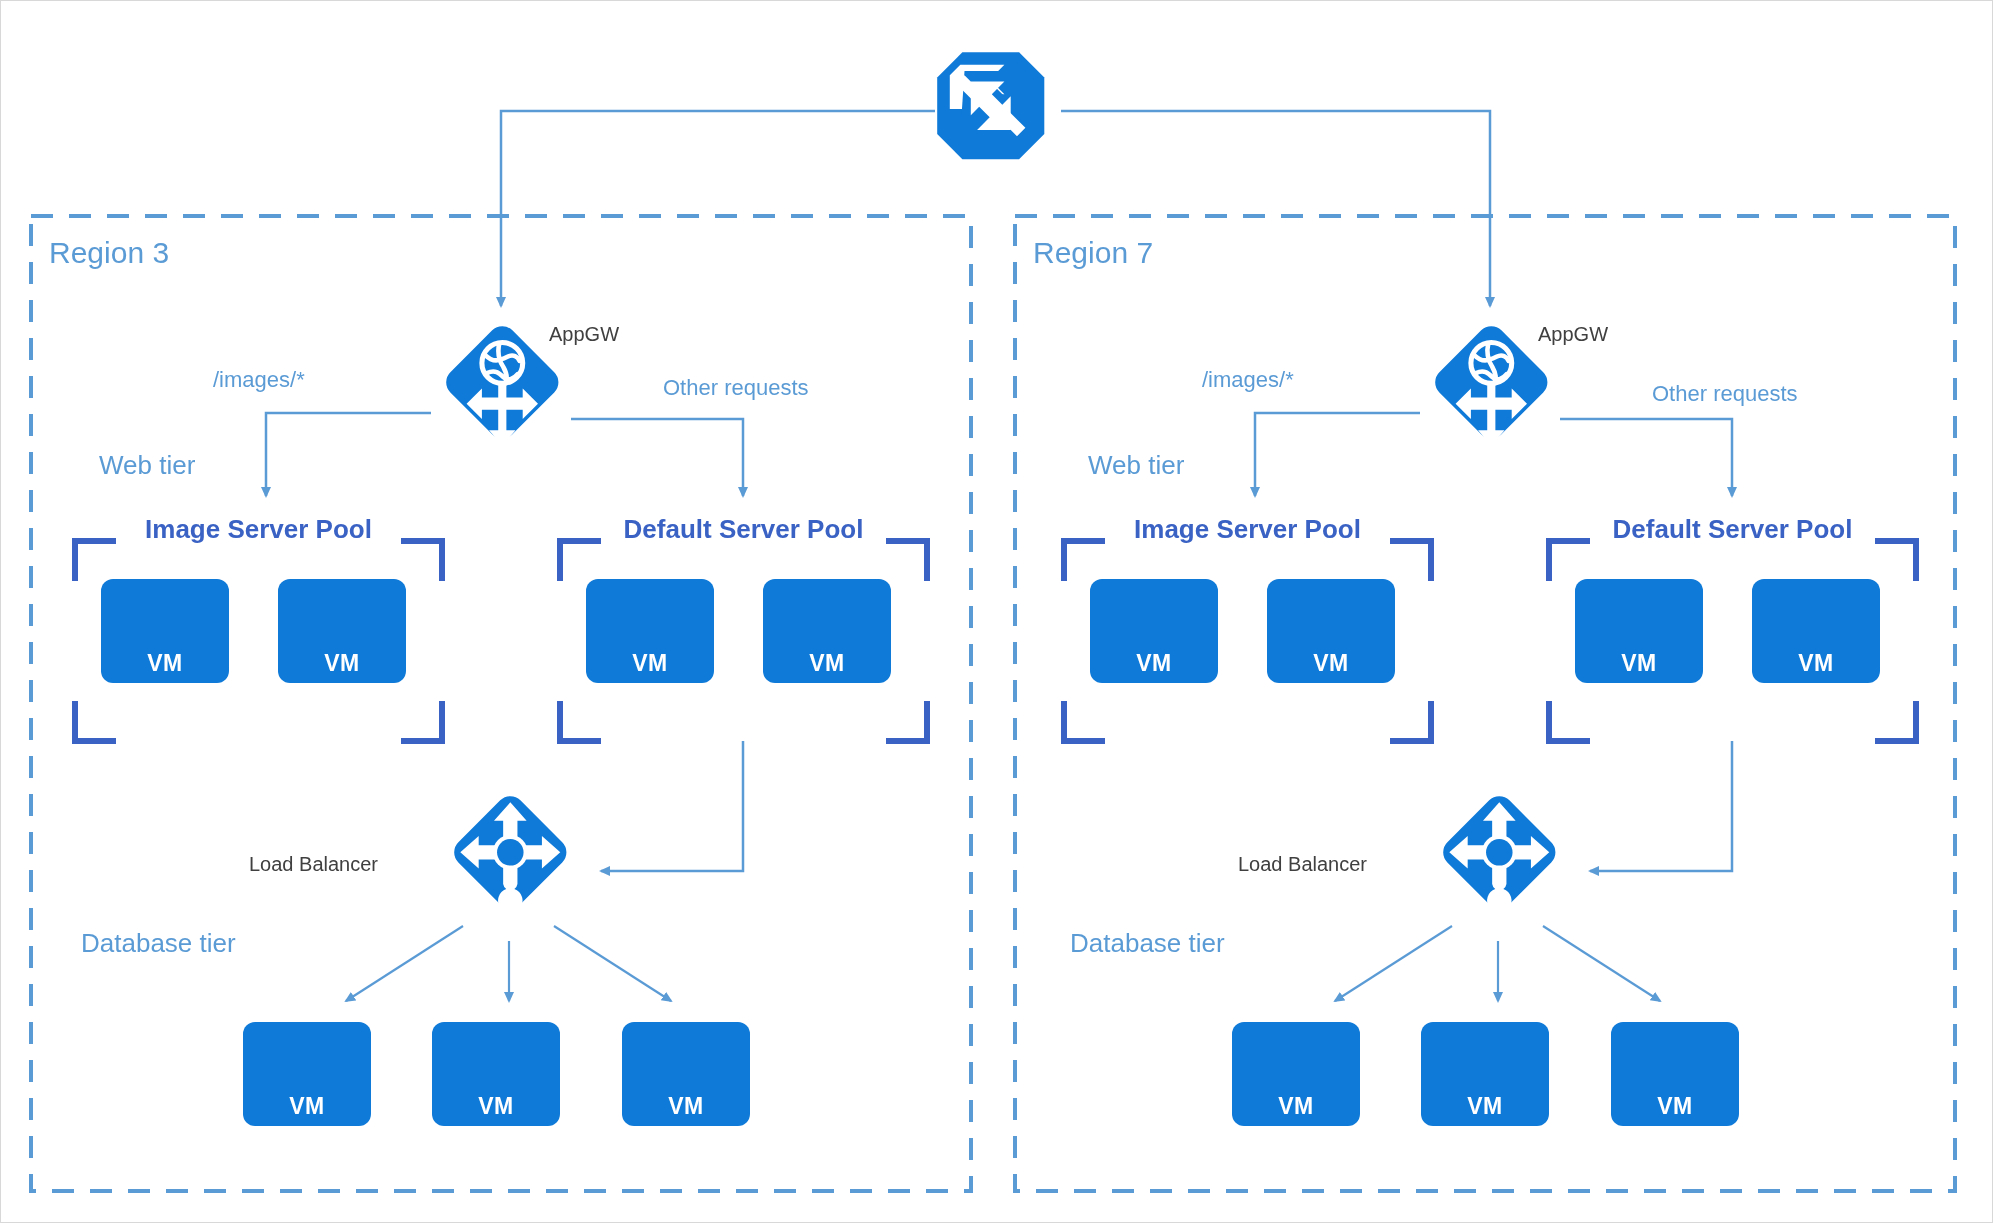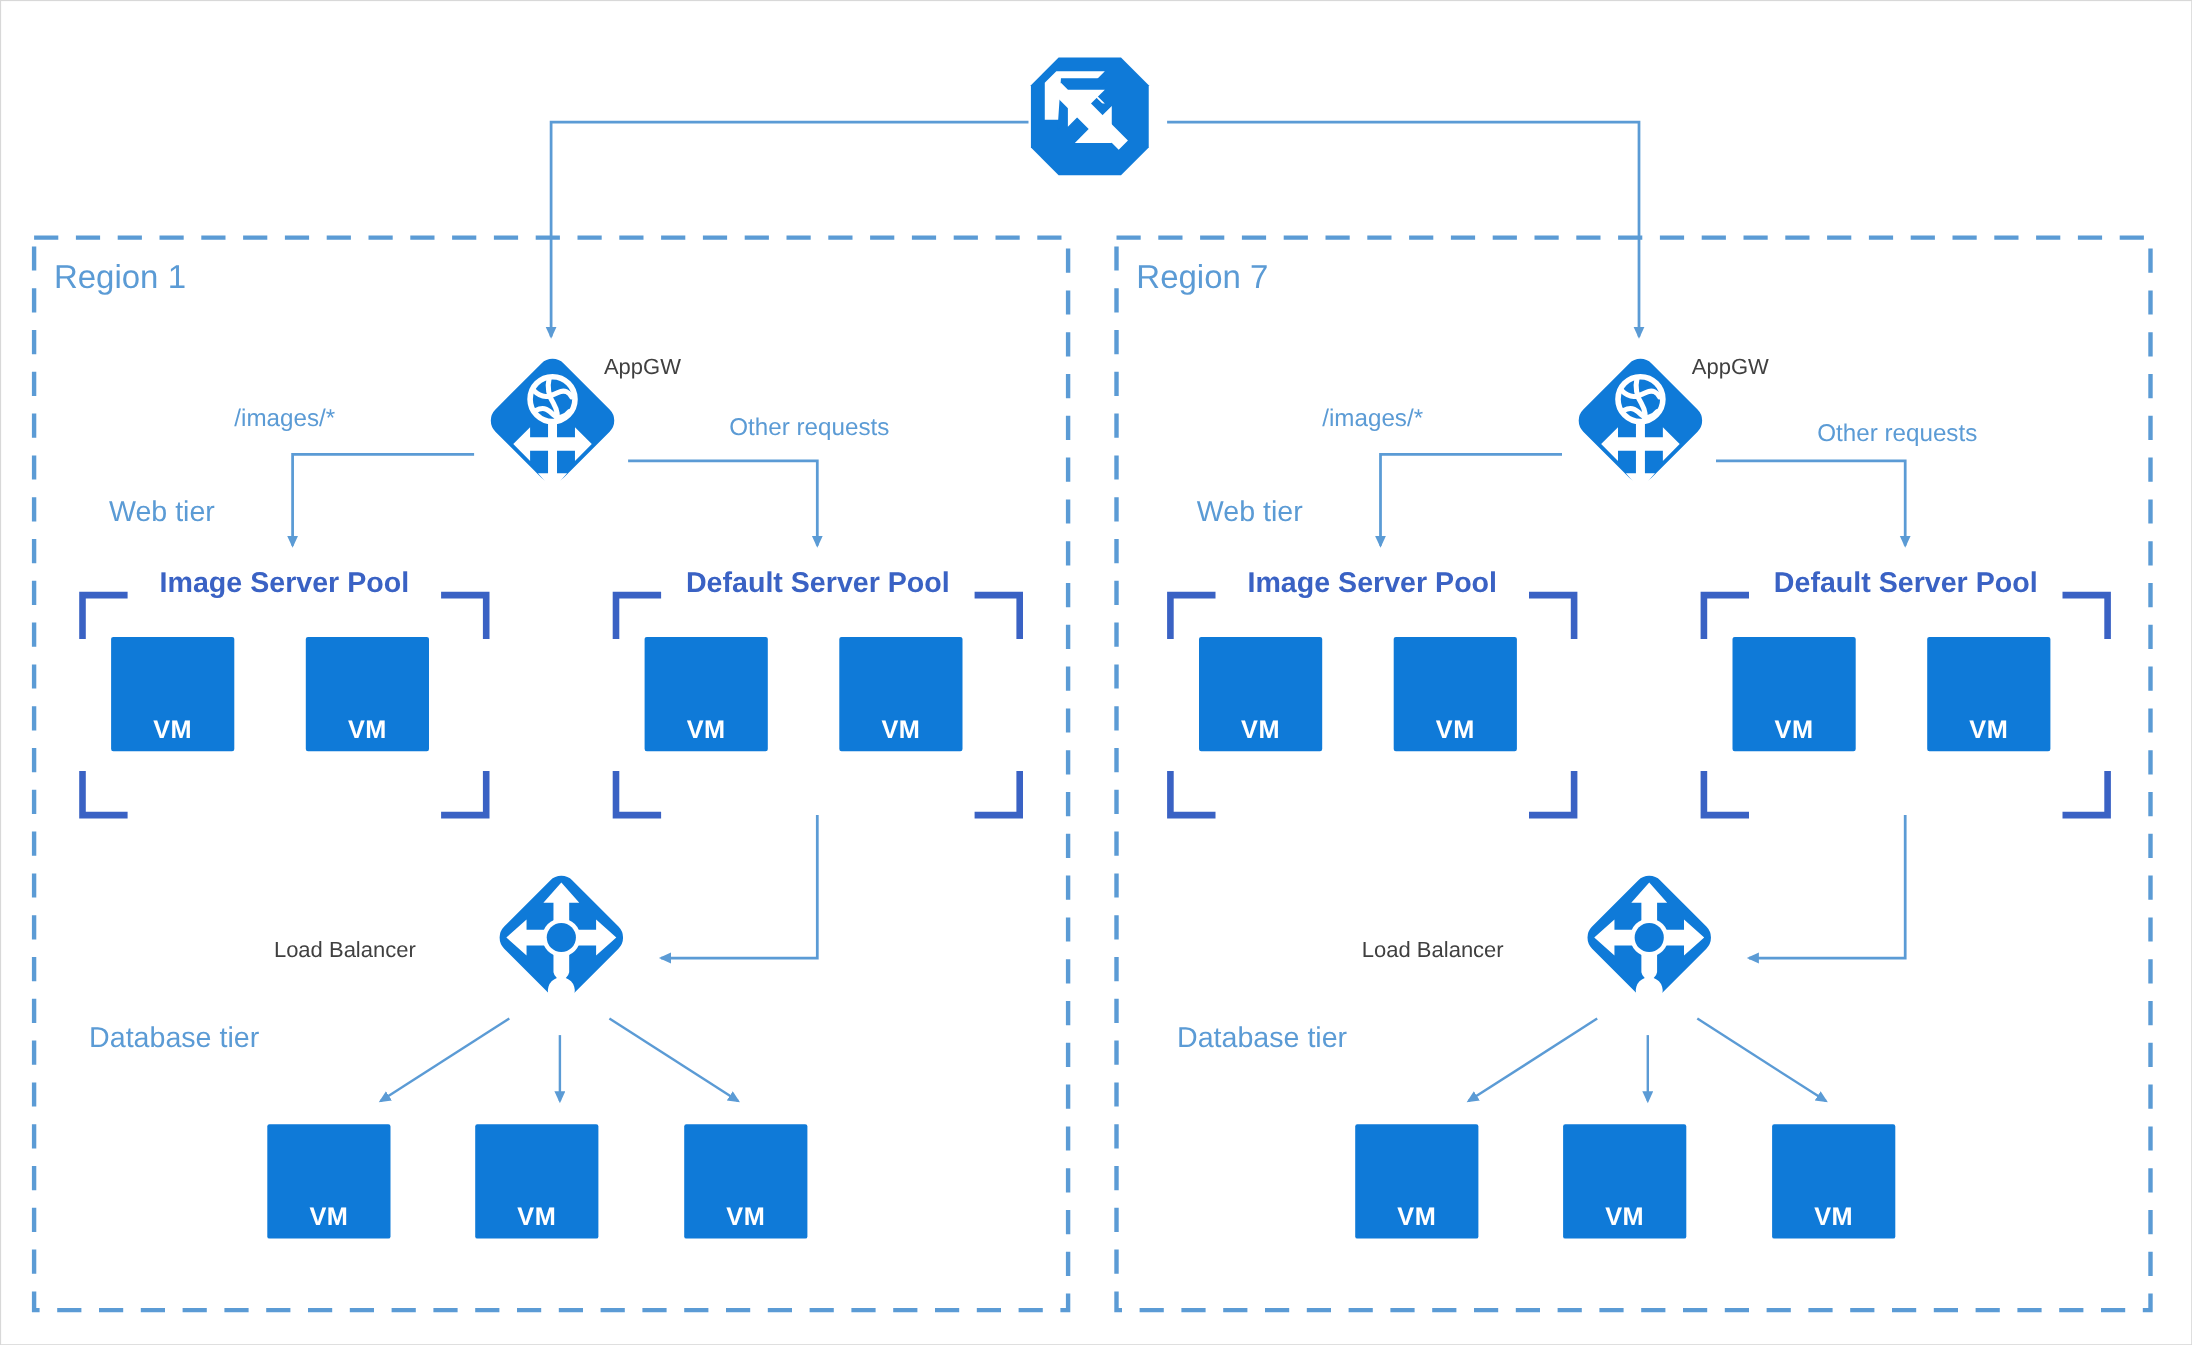--- a/index.html
+++ b/index.html
@@ -7,21 +7,21 @@
   #page{position:relative;width:1993px;height:1223px;background:#ffffff;
         border:1px solid #d8d8d8;box-sizing:border-box;overflow:hidden;}
   #svgroot{position:absolute;left:0;top:0;width:1993px;height:1223px;}
   .lbl{position:absolute;color:#5b9bd5;white-space:nowrap;line-height:1.15;}
   .tm-title{font-size:27px;text-align:center;color:#5b9bd5;line-height:1.18;}
   .region-title{font-size:30px;color:#5b9bd5;}
   .tier-lbl{font-size:26px;color:#5b9bd5;text-align:right;}
   .route-lbl{font-size:22px;color:#5b9bd5;}
   .node-lbl{font-size:20px;color:#404040;}
   .pool-lbl{font-size:26px;color:#3a62c4;text-align:center;font-weight:bold;}
-  .vm{position:absolute;width:112px;height:104px;border-radius:2px;background:#0f7ad8;}
+  .vm{position:absolute;width:128px;height:104px;border-radius:12px;background:#0f7ad8;}
   .vm .vmtxt{position:absolute;left:0;right:0;bottom:6px;text-align:center;
              color:#ffffff;font-size:23px;font-weight:bold;letter-spacing:.5px;}
 </style>
 </head>
 <body>
 
 <div id="page">
 
   <svg id="svgroot" viewBox="0 0 1993 1223">
     <defs>
@@ -249,21 +249,21 @@
     <div class="vmtxt">VM</div>
   </div>
   <div class="vm" style="left:1420px;top:1021px;z-index:0">
     <div class="vmtxt">VM</div>
   </div>
   <div class="vm" style="left:1610px;top:1021px;z-index:0">
     <div class="vmtxt">VM</div>
   </div>
 
 
-  <div class="lbl region-title" style="left:48px;top:235px">Region 1</div>
+  <div class="lbl region-title" style="left:48px;top:235px">Region 3</div>
   <div class="lbl node-lbl" style="left:548px;top:322px">AppGW</div>
   <div class="lbl route-lbl" style="left:212px;top:366px">/images/*</div>
   <div class="lbl route-lbl" style="left:662px;top:374px">Other requests</div>
   <div class="lbl tier-lbl" style="left:98px;top:450px">Web tier</div>
   <div class="lbl pool-lbl" style="left:105px;top:514px;width:305px">Image Server Pool</div>
   <div class="lbl pool-lbl" style="left:590px;top:514px;width:305px">Default Server Pool</div>
   <div class="lbl node-lbl" style="left:248px;top:852px">Load Balancer</div>
   <div class="lbl tier-lbl" style="left:80px;top:928px">Database tier</div>
 
   <div class="lbl region-title" style="left:1032px;top:235px">Region 7</div>

